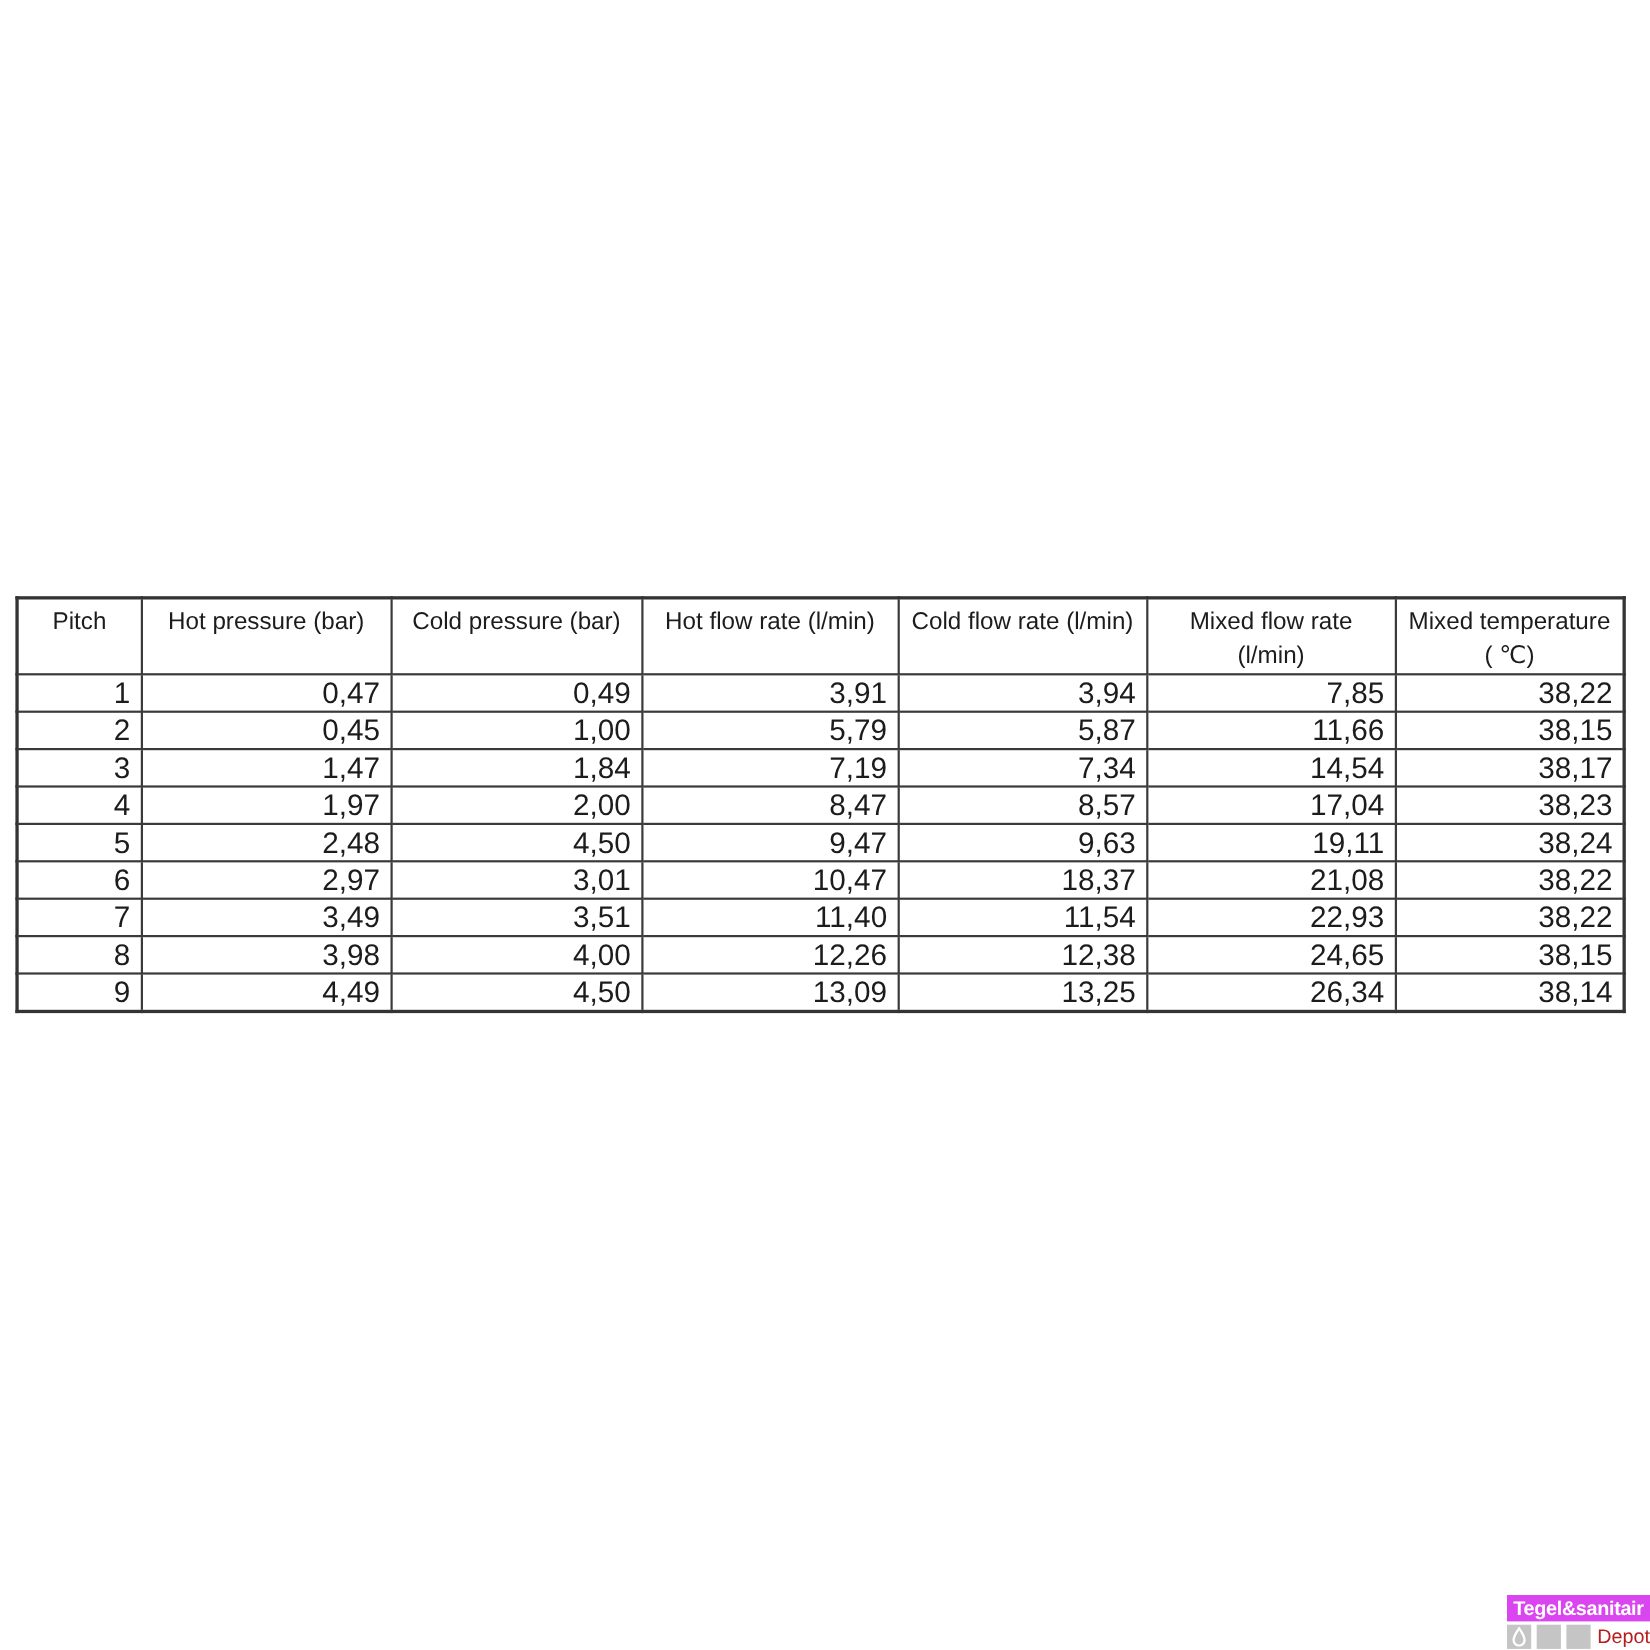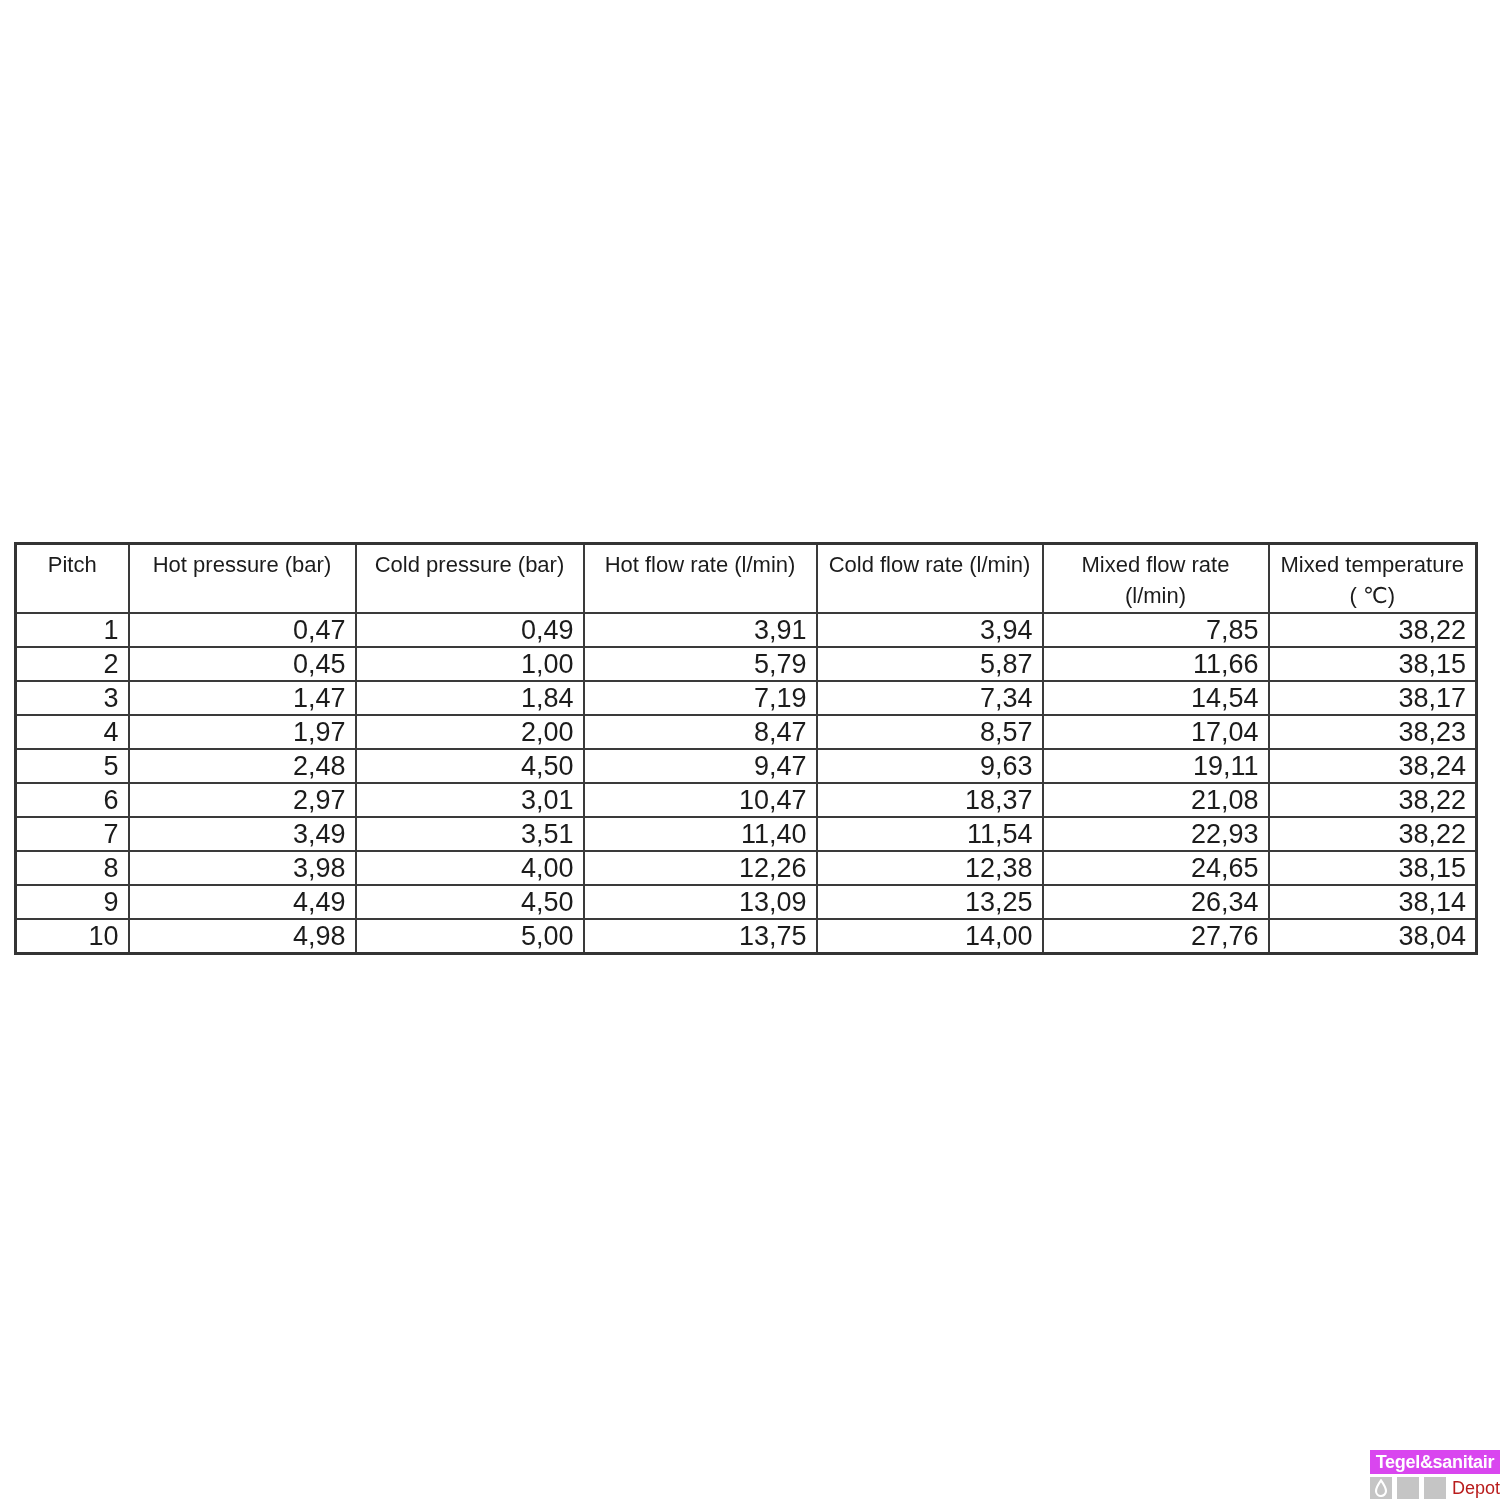--- a/index.html
+++ b/index.html
@@ -198,29 +198,20 @@
         <td>38,15</td>
       </tr>
       <tr>
         <td>9</td>
         <td>4,49</td>
         <td>4,50</td>
         <td>13,09</td>
         <td>13,25</td>
         <td>26,34</td>
         <td>38,14</td>
-      </tr>
-      <tr>
-        <td>10</td>
-        <td>4,98</td>
-        <td>5,00</td>
-        <td>13,75</td>
-        <td>14,00</td>
-        <td>27,76</td>
-        <td>38,04</td>
       </tr>
     </tbody>
   </table>
 
   <div>
     <div class="logo-bar">
       <span>Tegel&amp;sanitair</span>
     </div>
     <div class="logo-tile t1">
       <svg width="16" height="18" viewBox="0 0 24 27">

